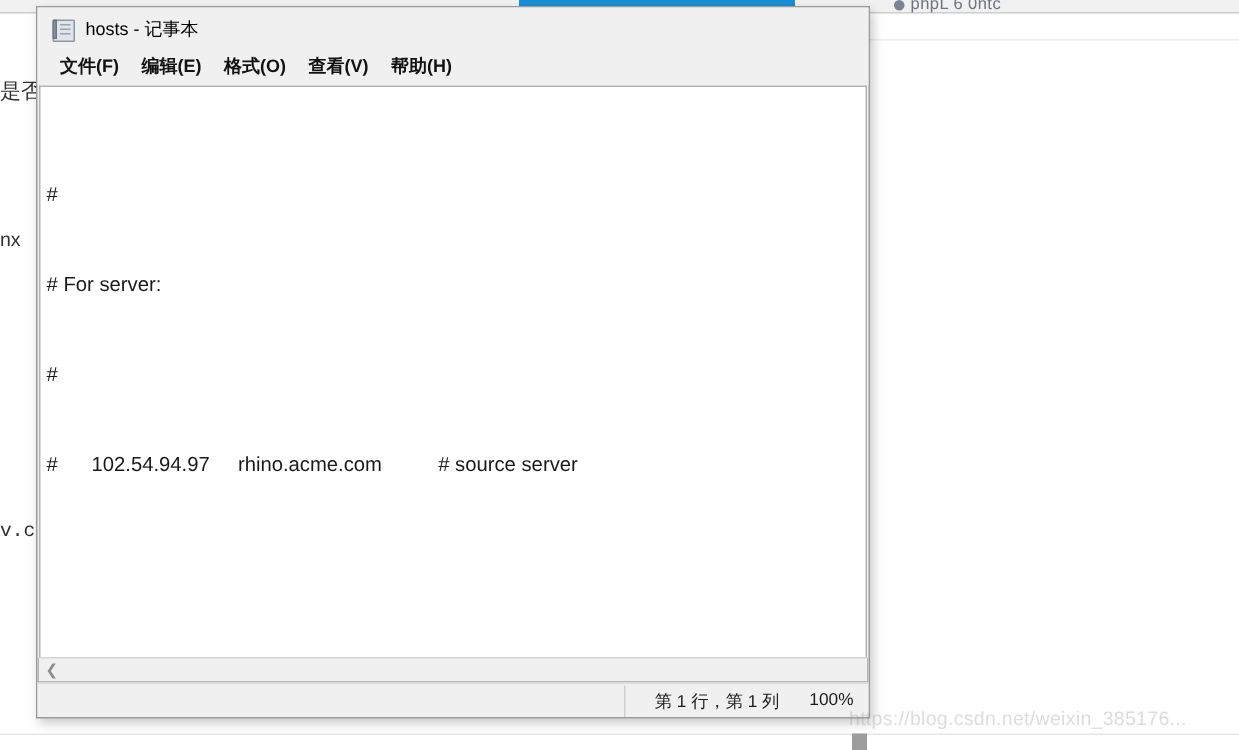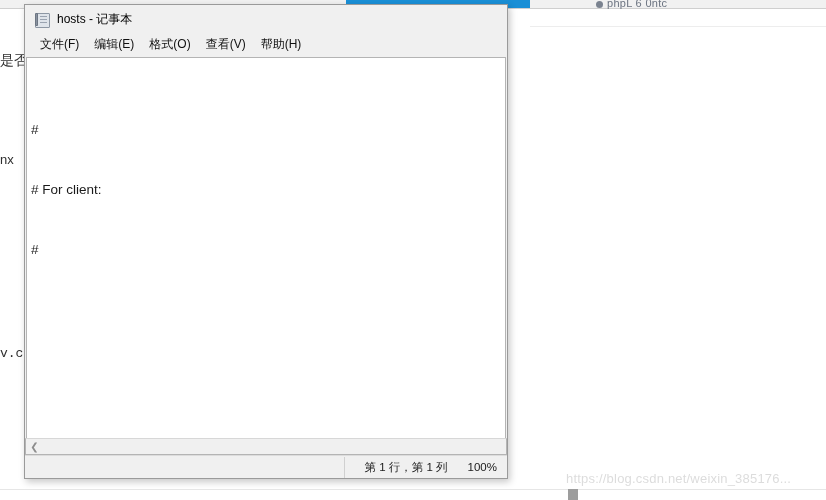--- a/index.html
+++ b/index.html
@@ -67,21 +67,21 @@
     font-family: "Liberation Sans", sans-serif;
   }
   #bg-text-1 { left: 0px;  top: 52px;  font-size: 14px; }
   #bg-text-2 { left: 0px;  top: 152px; font-size: 13px; font-family:Liberation Sans, sans-serif; }
   #bg-text-3 { left: 0px;  top: 346px; font-size: 13px; font-family:"Liberation Mono", monospace; }
 
   
   #notepad-window {
     position: absolute;
     left: 24px; top: 4px;
-    width: 484px; height: 475px;
+    width: 556px; height: 475px;
     background: #f0f0f0;
     border: 1px solid #9a9a9a;
     box-shadow: 2px 3px 7px rgba(0,0,0,0.22);
     box-sizing: border-box;
     display: flex;
     flex-direction: column;
   }
 
   #titlebar {
     height: 28px;
@@ -128,20 +128,21 @@
   }
 
   #menubar {
     height: 24px;
     flex: 0 0 24px;
     background: #f0f0f0;
     display: flex;
     align-items: center;
     padding-left: 8px;
     box-sizing: border-box;
+    font-weight: bold;
   }
   .menu-item {
     font-size: 12px;
     color: #111111;
     padding: 2px 8px 3px 7px;
     white-space: nowrap;
     cursor: default;
   }
 
   #text-area-wrap {
@@ -272,22 +273,23 @@
     <div class="menu-item">编辑(E)</div>
     <div class="menu-item">格式(O)</div>
     <div class="menu-item">查看(V)</div>
     <div class="menu-item">帮助(H)</div>
   </div>
 
   <div id="text-area-wrap">
     <div id="text-content">
 
       <div class="tline">#</div>
-      <div class="tline"># For client:</div>
+      <div class="tline"># For server:</div>
       <div class="tline">#</div>
+      <div class="tline">#      102.54.94.97     rhino.acme.com          # source server</div>
       <div class="tline"></div>
       
       
       
 
       
       
       
       
 

